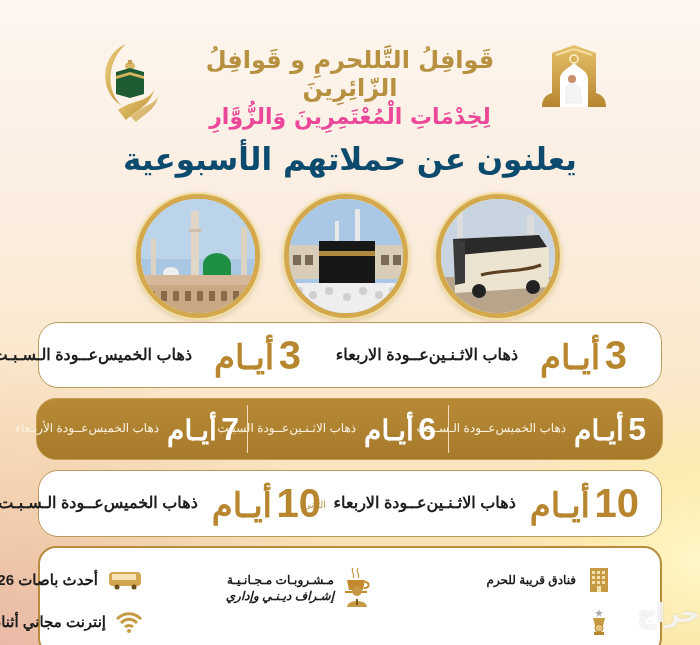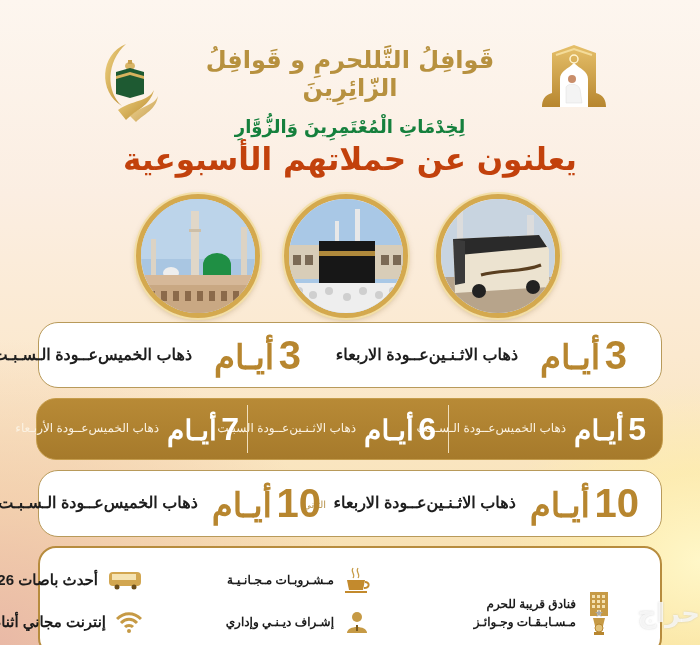--- a/index.html
+++ b/index.html
@@ -14,26 +14,26 @@
   }
   .abs { position: absolute; }
 
   
   .title1 {
     left: 160px; top: 46px; width: 380px; text-align: center;
     direction: rtl; font-size: 24px; font-weight: bold; color: #b7913f;
     letter-spacing: 0.5px;
   }
   .title2 {
-    left: 160px; top: 116px; width: 380px; text-align: center;
-    direction: rtl; font-size: 18px; font-weight: bold; color: #15803d;
+    left: 160px; top: 104px; width: 380px; text-align: center;
+    direction: rtl; font-size: 22px; font-weight: bold; color: #ec4899;
   }
   .title3 {
     left: 100px; top: 141px; width: 500px; text-align: center;
-    direction: rtl; font-size: 31px; font-weight: bold; color: #c2410c;
+    direction: rtl; font-size: 31px; font-weight: bold; color: #0c4a6e;
     letter-spacing: 3px;
   }
 
   
   .logo-left { left: 96px; top: 40px; width: 70px; height: 84px; }
   .logo-right { left: 542px; top: 43px; width: 65px; height: 66px; }
 
   
   .photo {
     width: 124px; height: 124px; border-radius: 50%;
@@ -287,21 +287,21 @@
       <span class="line" style="font-size:16px;">
         <span>عــودة الـسـبـت</span>
         <span class="tag">الثاني</span>
       </span>
     </div>
   </div>
 </div>
 
 <div class="abs card card-4"></div>
 
-<div class="feat" style="right:88px; top:567px;margin-top:24px;">
+<div class="feat" style="right:88px; top:567px;">
   <span class="ico">
     <svg width="20" height="26" viewBox="0 0 20 26">
         <rect x="1" y="1" width="18" height="24" fill="#c69a45"></rect>
         <g fill="#f4e1b0">
           <rect x="3" y="4" width="3" height="3"></rect>
           <rect x="8" y="4" width="3" height="3"></rect>
           <rect x="13" y="4" width="3" height="3"></rect>
           <rect x="3" y="9" width="3" height="3"></rect>
           <rect x="8" y="9" width="3" height="3"></rect>
           <rect x="13" y="9" width="3" height="3"></rect>
@@ -339,23 +339,22 @@
 
 <div class="feat" style="right:88px; top:609px;">
   <span class="ico">
     <svg width="22" height="28" viewBox="0 0 22 28">
         <polygon points="11,1 12,4 15,4 12.5,6 13.5,9 11,7 8.5,9 9.5,6 7,4 10,4" fill="#aaa"></polygon>
         <path d="M5 10 L17 10 L15 18 L7 18 Z" fill="#c69a45"></path>
         <circle cx="11" cy="20" r="4" fill="#e2c27a" stroke="#b7862f"></circle>
         <rect x="6" y="24" width="10" height="3" fill="#b7862f"></rect>
       </svg>
   </span>
-  <span>مـسـابـقـات وجـوائـز</span>
-</div>
-<div class="feat" style="right:330px; top:609px;">
+</div>
+<div class="feat" style="right:330px; top:583px;font-style:italic;">
   <span class="ico">
     <svg width="22" height="24" viewBox="0 0 22 24">
         <circle cx="11" cy="7" r="5" fill="#c69a45"></circle>
         <path d="M1 23 C 1 15, 21 15, 21 23 Z" fill="#c69a45"></path>
         <path d="M10 15 L12 15 L12 21 L10 21 Z" fill="#7a5a1e"></path>
       </svg>
   </span>
   <span>إشـراف ديـنـي وإداري</span>
 </div>
 <div class="feat" style="right:558px; top:609px; font-size:15px;">

